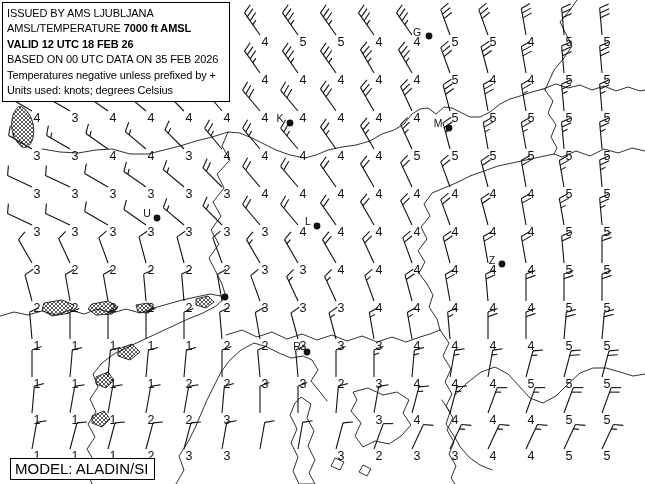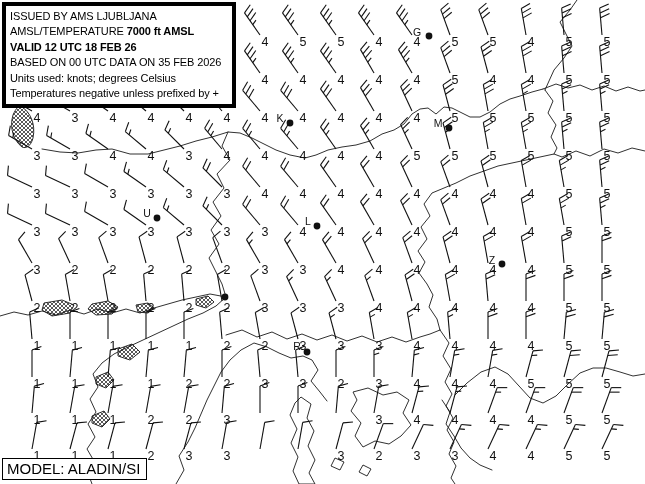--- a/index.html
+++ b/index.html
@@ -1,23 +1,23 @@
 <!DOCTYPE html>
 <html><head>
 <meta charset="utf-8">
 <style>
   html,body{margin:0;padding:0;background:#fff;}
   .stage{position:relative;width:645px;height:484px;background:#fff;overflow:hidden;
          font-family:"Liberation Sans",sans-serif;}
   #map{position:absolute;left:0;top:0;}
   .header-box{position:absolute;left:2px;top:2px;width:218px;background:#fff;
-    border:4px solid #000000;padding:3px 4px;font-size:11px;line-height:15.4px;color:#000;
+    border:1px solid #000000;padding:3px 4px;font-size:11px;line-height:15.4px;color:#000;
     letter-spacing:-0.1px;z-index:5;}
   .header-box .b{font-weight:bold;}
-  .model-box{position:absolute;left:2px;top:458px;background:#fff;border:1px solid #000;
+  .model-box{position:absolute;left:10px;top:458px;background:#fff;border:1px solid #000;
     padding:1px 6px 2px 4px;font-size:15px;color:#000;z-index:5;}
 </style>
 </head>
 <body>
 
 <div class="stage">
   <svg id="map" width="645" height="484" viewBox="0 0 645 484">
     <defs>
       <pattern id="xh" width="4" height="4" patternUnits="userSpaceOnUse">
         <path d="M0,0 L4,4 M4,0 L0,4" stroke="#111" stroke-width="0.7"></path>
@@ -1176,20 +1176,20 @@
           <circle cx="225" cy="297" r="3.4" fill="#111111"></circle>
         </g>
       </g>
   </svg>
 
   <div class="header-box" id="hdr">
       <div><span>ISSUED BY AMS LJUBLJANA</span></div>
       <div><span>AMSL/TEMPERATURE </span><span class="b">7000 ft AMSL</span></div>
       <div><span class="b">VALID 12 UTC 18 FEB 26</span></div>
       <div><span>BASED ON 00 UTC DATA ON 35 FEB 2026</span></div>
+      <div><span>Temperatures negative unless prefixed by +</span></div>
       <div><span>Units used: knots; degrees Celsius</span></div>
-      <div><span>Temperatures negative unless prefixed by +</span></div>
     </div>
 
   <div class="model-box">
     <span>MODEL: ALADIN/SI</span>
   </div>
 </div>
 
 </body></html>

